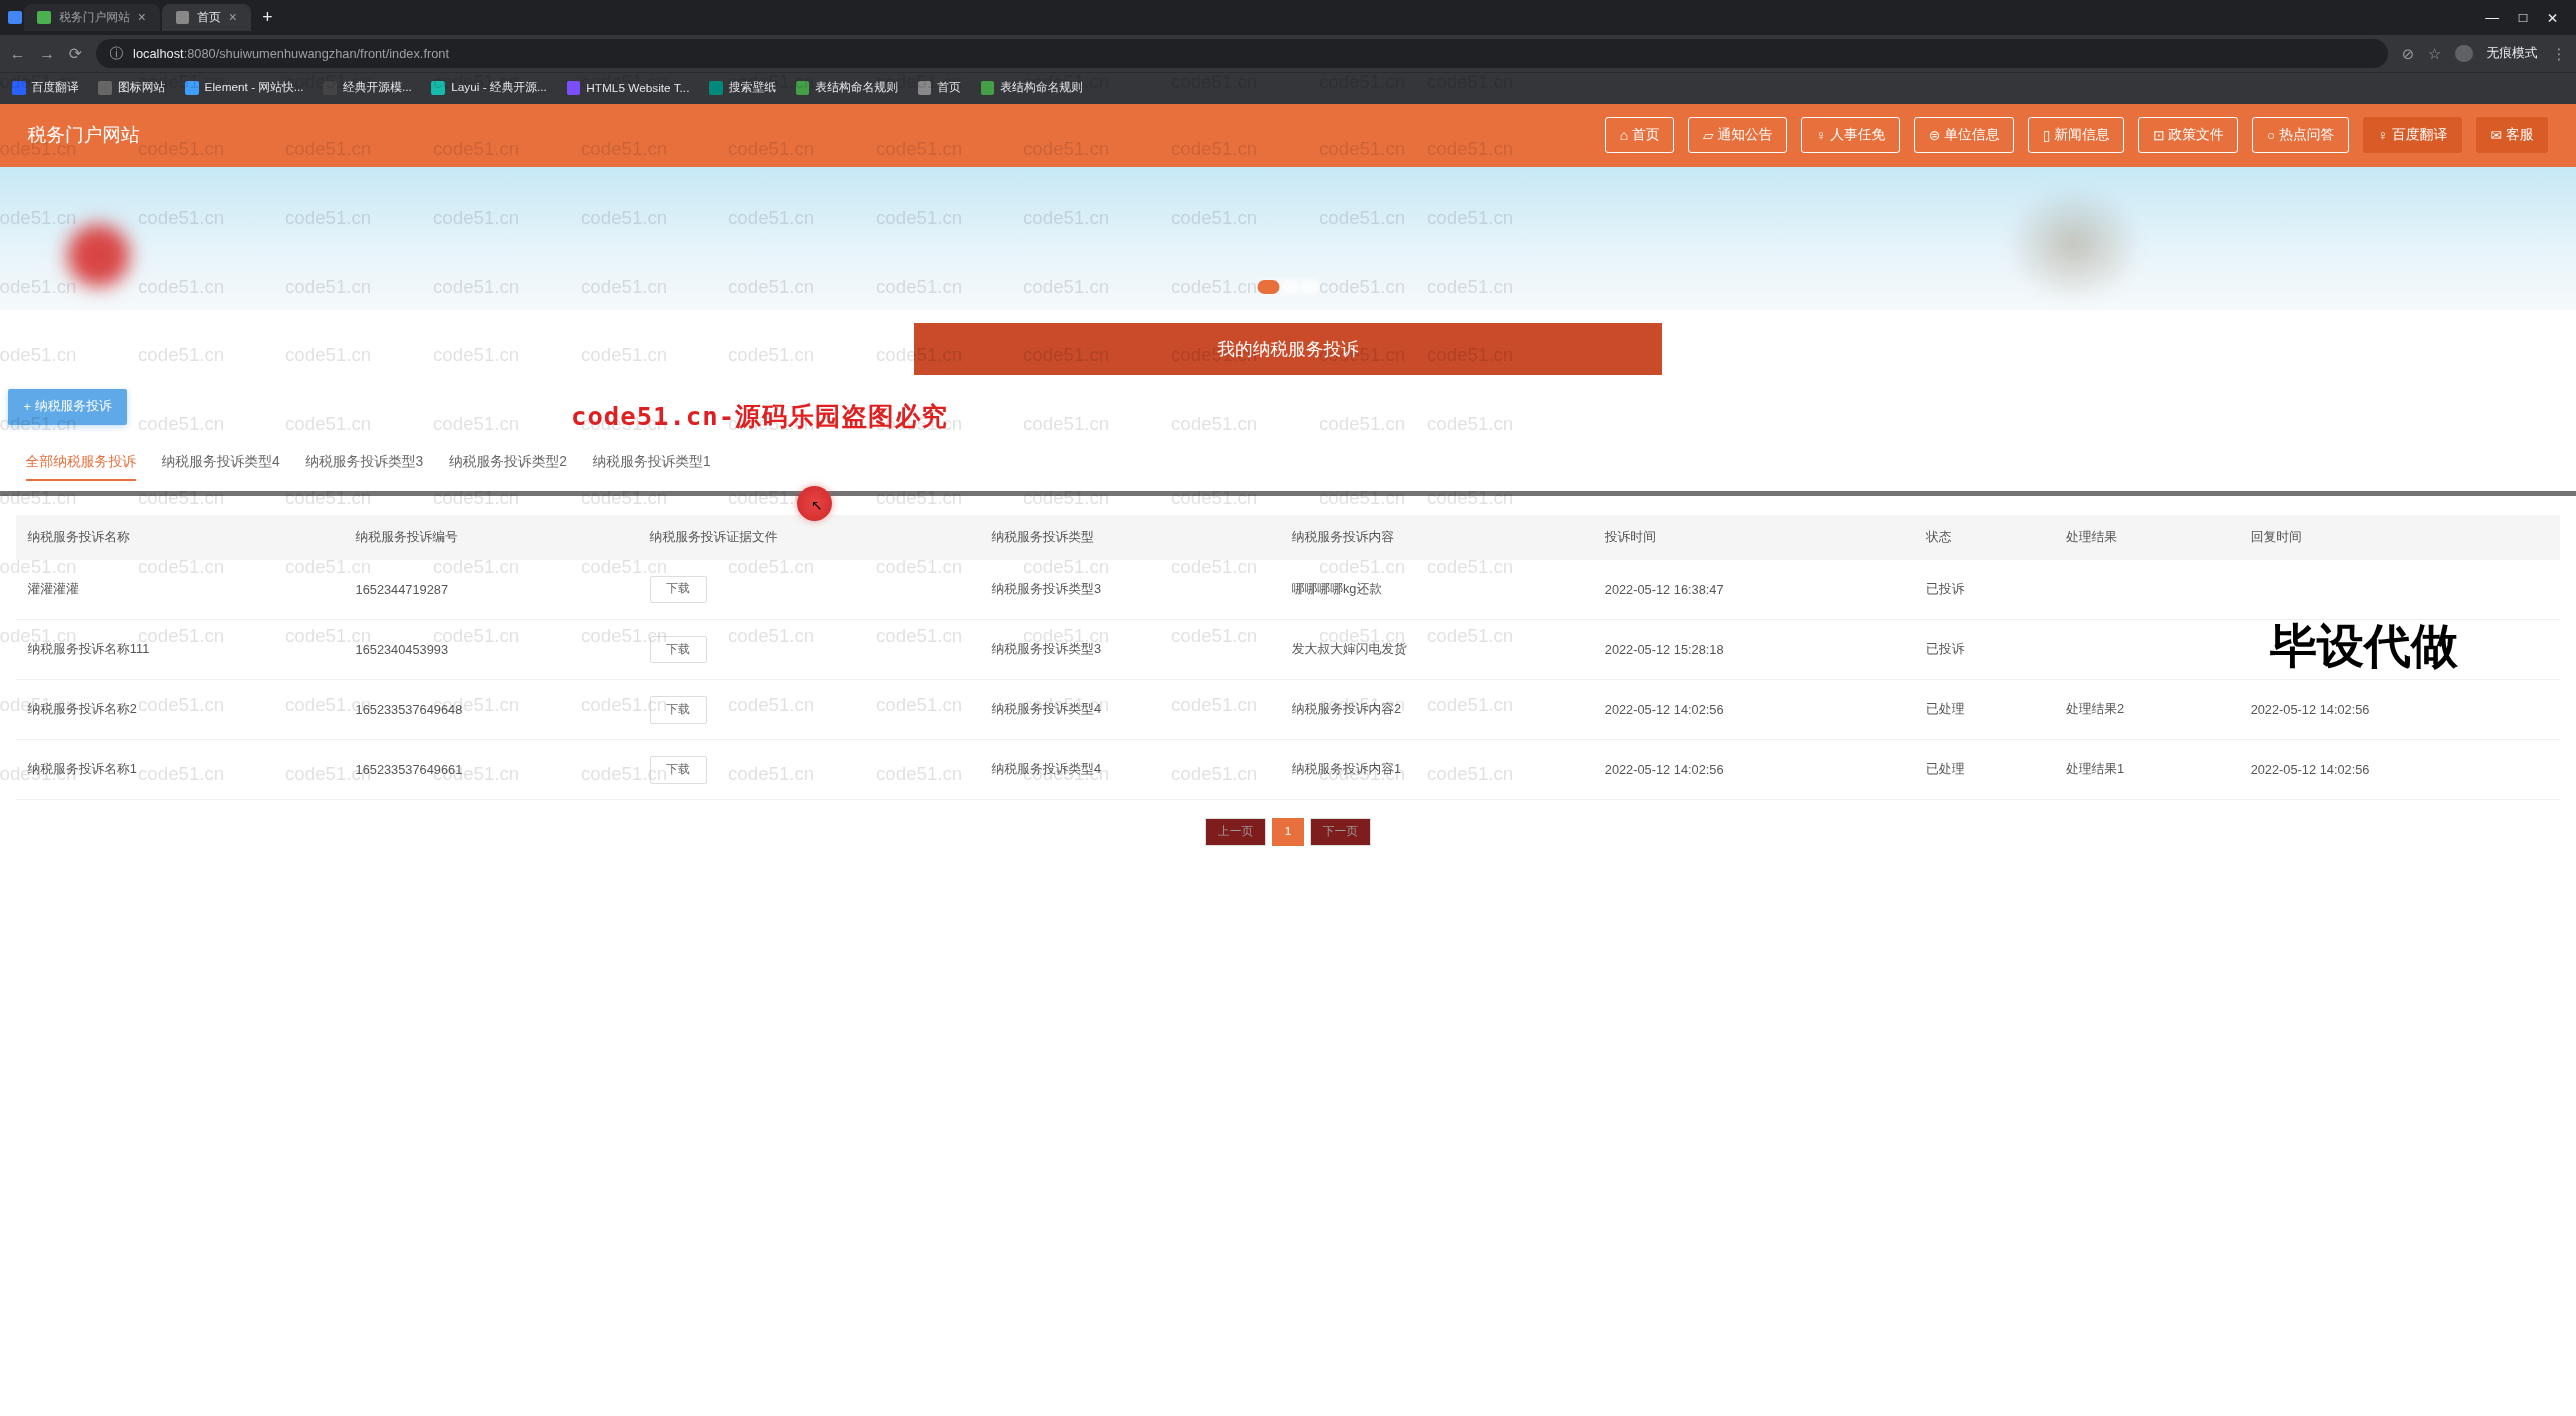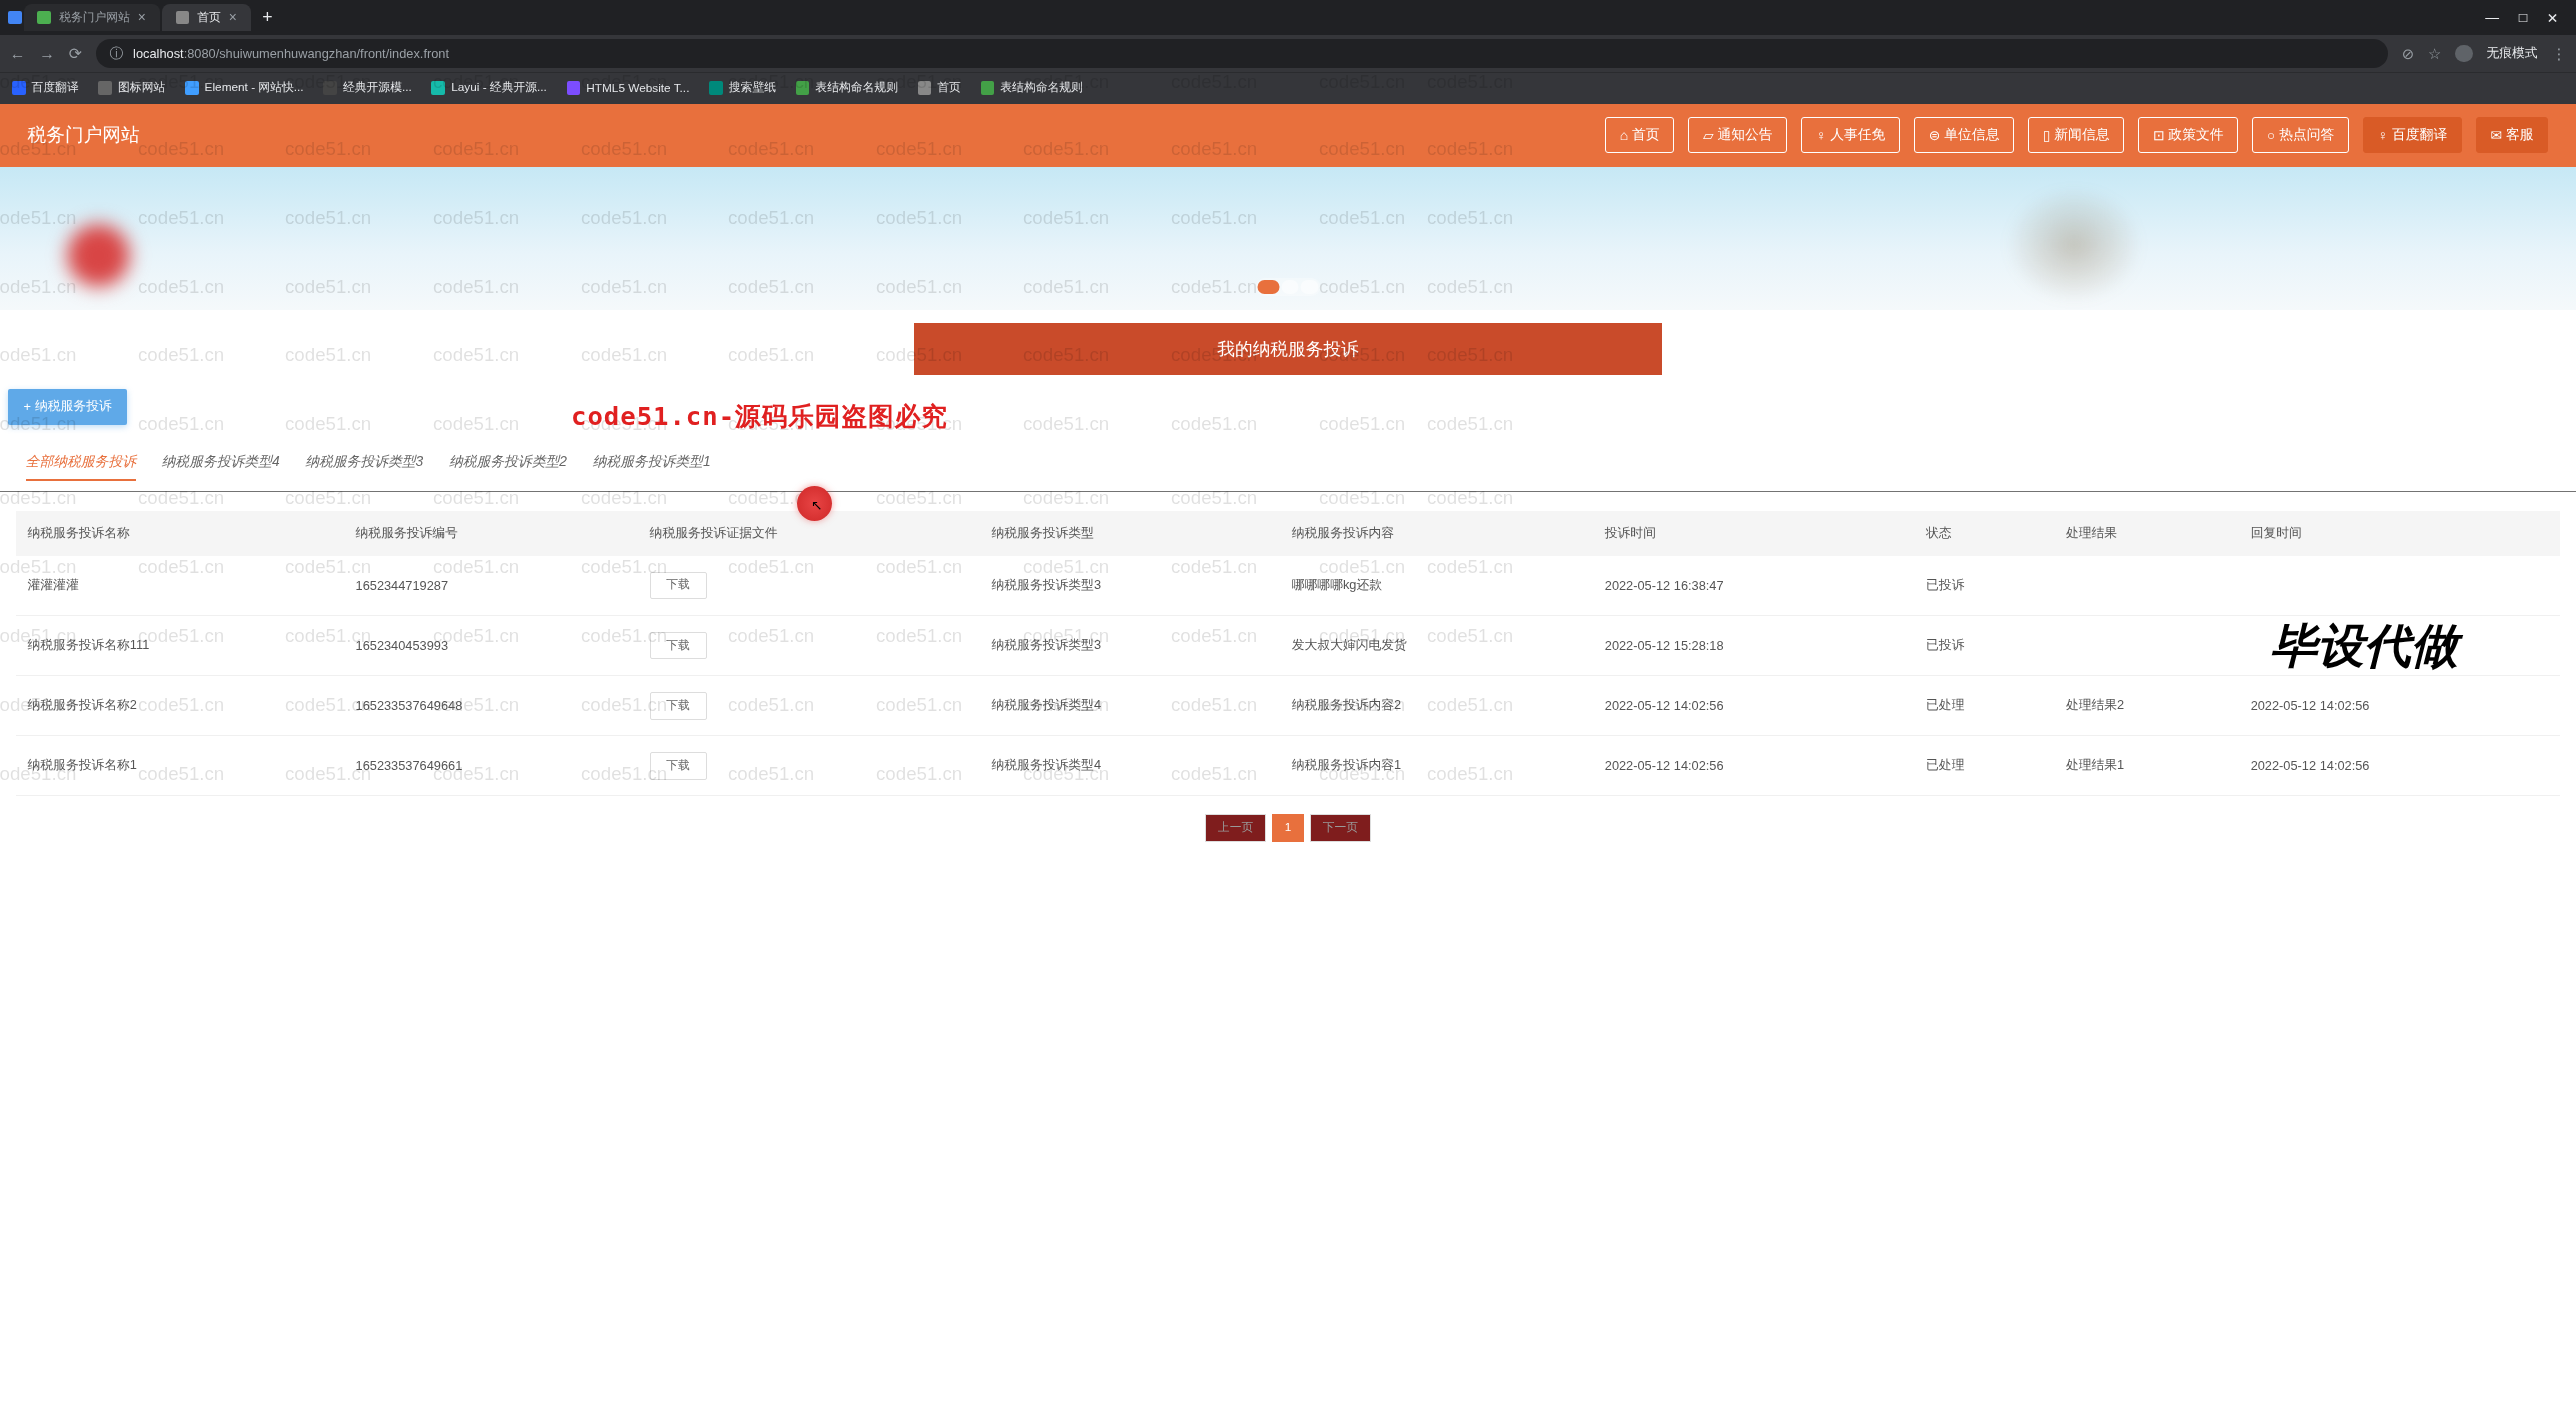--- a/index.html
+++ b/index.html
@@ -48,39 +48,39 @@
     .dot.active { background: #e8703d; width: 21.6px; }
     
     
     .section-title { background: #c94b2a; color: #fff; text-align: center; padding: 13.8px; font-size: 17.7px; width: 748px; margin: 13.8px auto 0; }
     
     
     .add-btn { background: #5fa9e8; color: #fff; border: none; padding: 9.8px 15.7px; font-size: 12.8px; border-radius: 2px; margin: 0 0 0 7.9px; cursor: pointer; display: inline-flex; align-items: center; gap: 3.9px; box-shadow: 0 2px 5.9px rgba(95,169,232,0.4); }
     .add-row { padding: 13.8px 0; }
     
     
-    .type-tabs { display: flex; gap: 25.6px; padding: 13.8px 25.6px 9.8px; border-bottom: 1px solid #737373; font-size: 13.8px; font-style: italic; }
+    .type-tabs { display: flex; gap: 25.6px; padding: 13.8px 25.6px 9.8px; border-bottom: 5px solid #737373; font-size: 13.8px; }
     .type-tab { color: #666; cursor: pointer; padding-bottom: 7.9px; }
     .type-tab.active { color: #e8703d; border-bottom: 2px solid #e8703d; }
     
     
     .data-table { width: calc(100% - 31.5px); margin: 19.7px 15.7px 0; border-collapse: collapse; font-size: 12.8px; }
     .data-table th { background: #f5f5f5; color: #555; font-weight: 400; text-align: left; padding: 13.8px 11.8px; }
     .data-table td { padding: 15.7px 11.8px; border-bottom: 1px solid #f0f0f0; color: #555; }
     .dl-btn { background: #fff; border: 1px solid #ddd; color: #666; padding: 4.9px 15.7px; border-radius: 2px; font-size: 11.8px; cursor: pointer; }
     
     
     .pagination { display: flex; justify-content: center; gap: 5.9px; padding: 17.7px 0; }
     .page-btn { border: 1px solid #ddd; padding: 4.9px 11.8px; font-size: 11.8px; color: #999; cursor: pointer; background: #7f1d1d; }
     .page-btn.current { background: #e8703d; color: #fff; border-color: #e8703d; }
     
     
     .watermark { position: absolute; color: rgba(0,0,0,0.12); font-size: 18.7px; pointer-events: none; z-index: 100; font-family: Arial; }
     .wm-red { position: absolute; color: #e02020; font-size: 25.6px; font-weight: bold; z-index: 101; pointer-events: none; font-family: "SimSun", monospace; letter-spacing: 1px; }
-    .wm-big { position: absolute; color: #000; font-size: 47px; font-weight: 900; z-index: 102; pointer-events: none; font-style: italic; }
+    .wm-big { position: absolute; color: #000; font-size: 47px; font-weight: 900; z-index: 102; pointer-events: none; }
     
     
     .cursor-mark { position: absolute; width: 35px; height: 35px; border-radius: 50%; background: radial-gradient(circle, #e84545 0%, #d63030 70%); z-index: 150; pointer-events: none; box-shadow: 0 0 7.9px rgba(232,69,69,0.5); }
     .cursor-ptr { position: absolute; font-size: 13.8px; color: #000; z-index: 151; }
     
     .page-wrap { position: relative; }
   </style>
 </head>
 <body>
 

